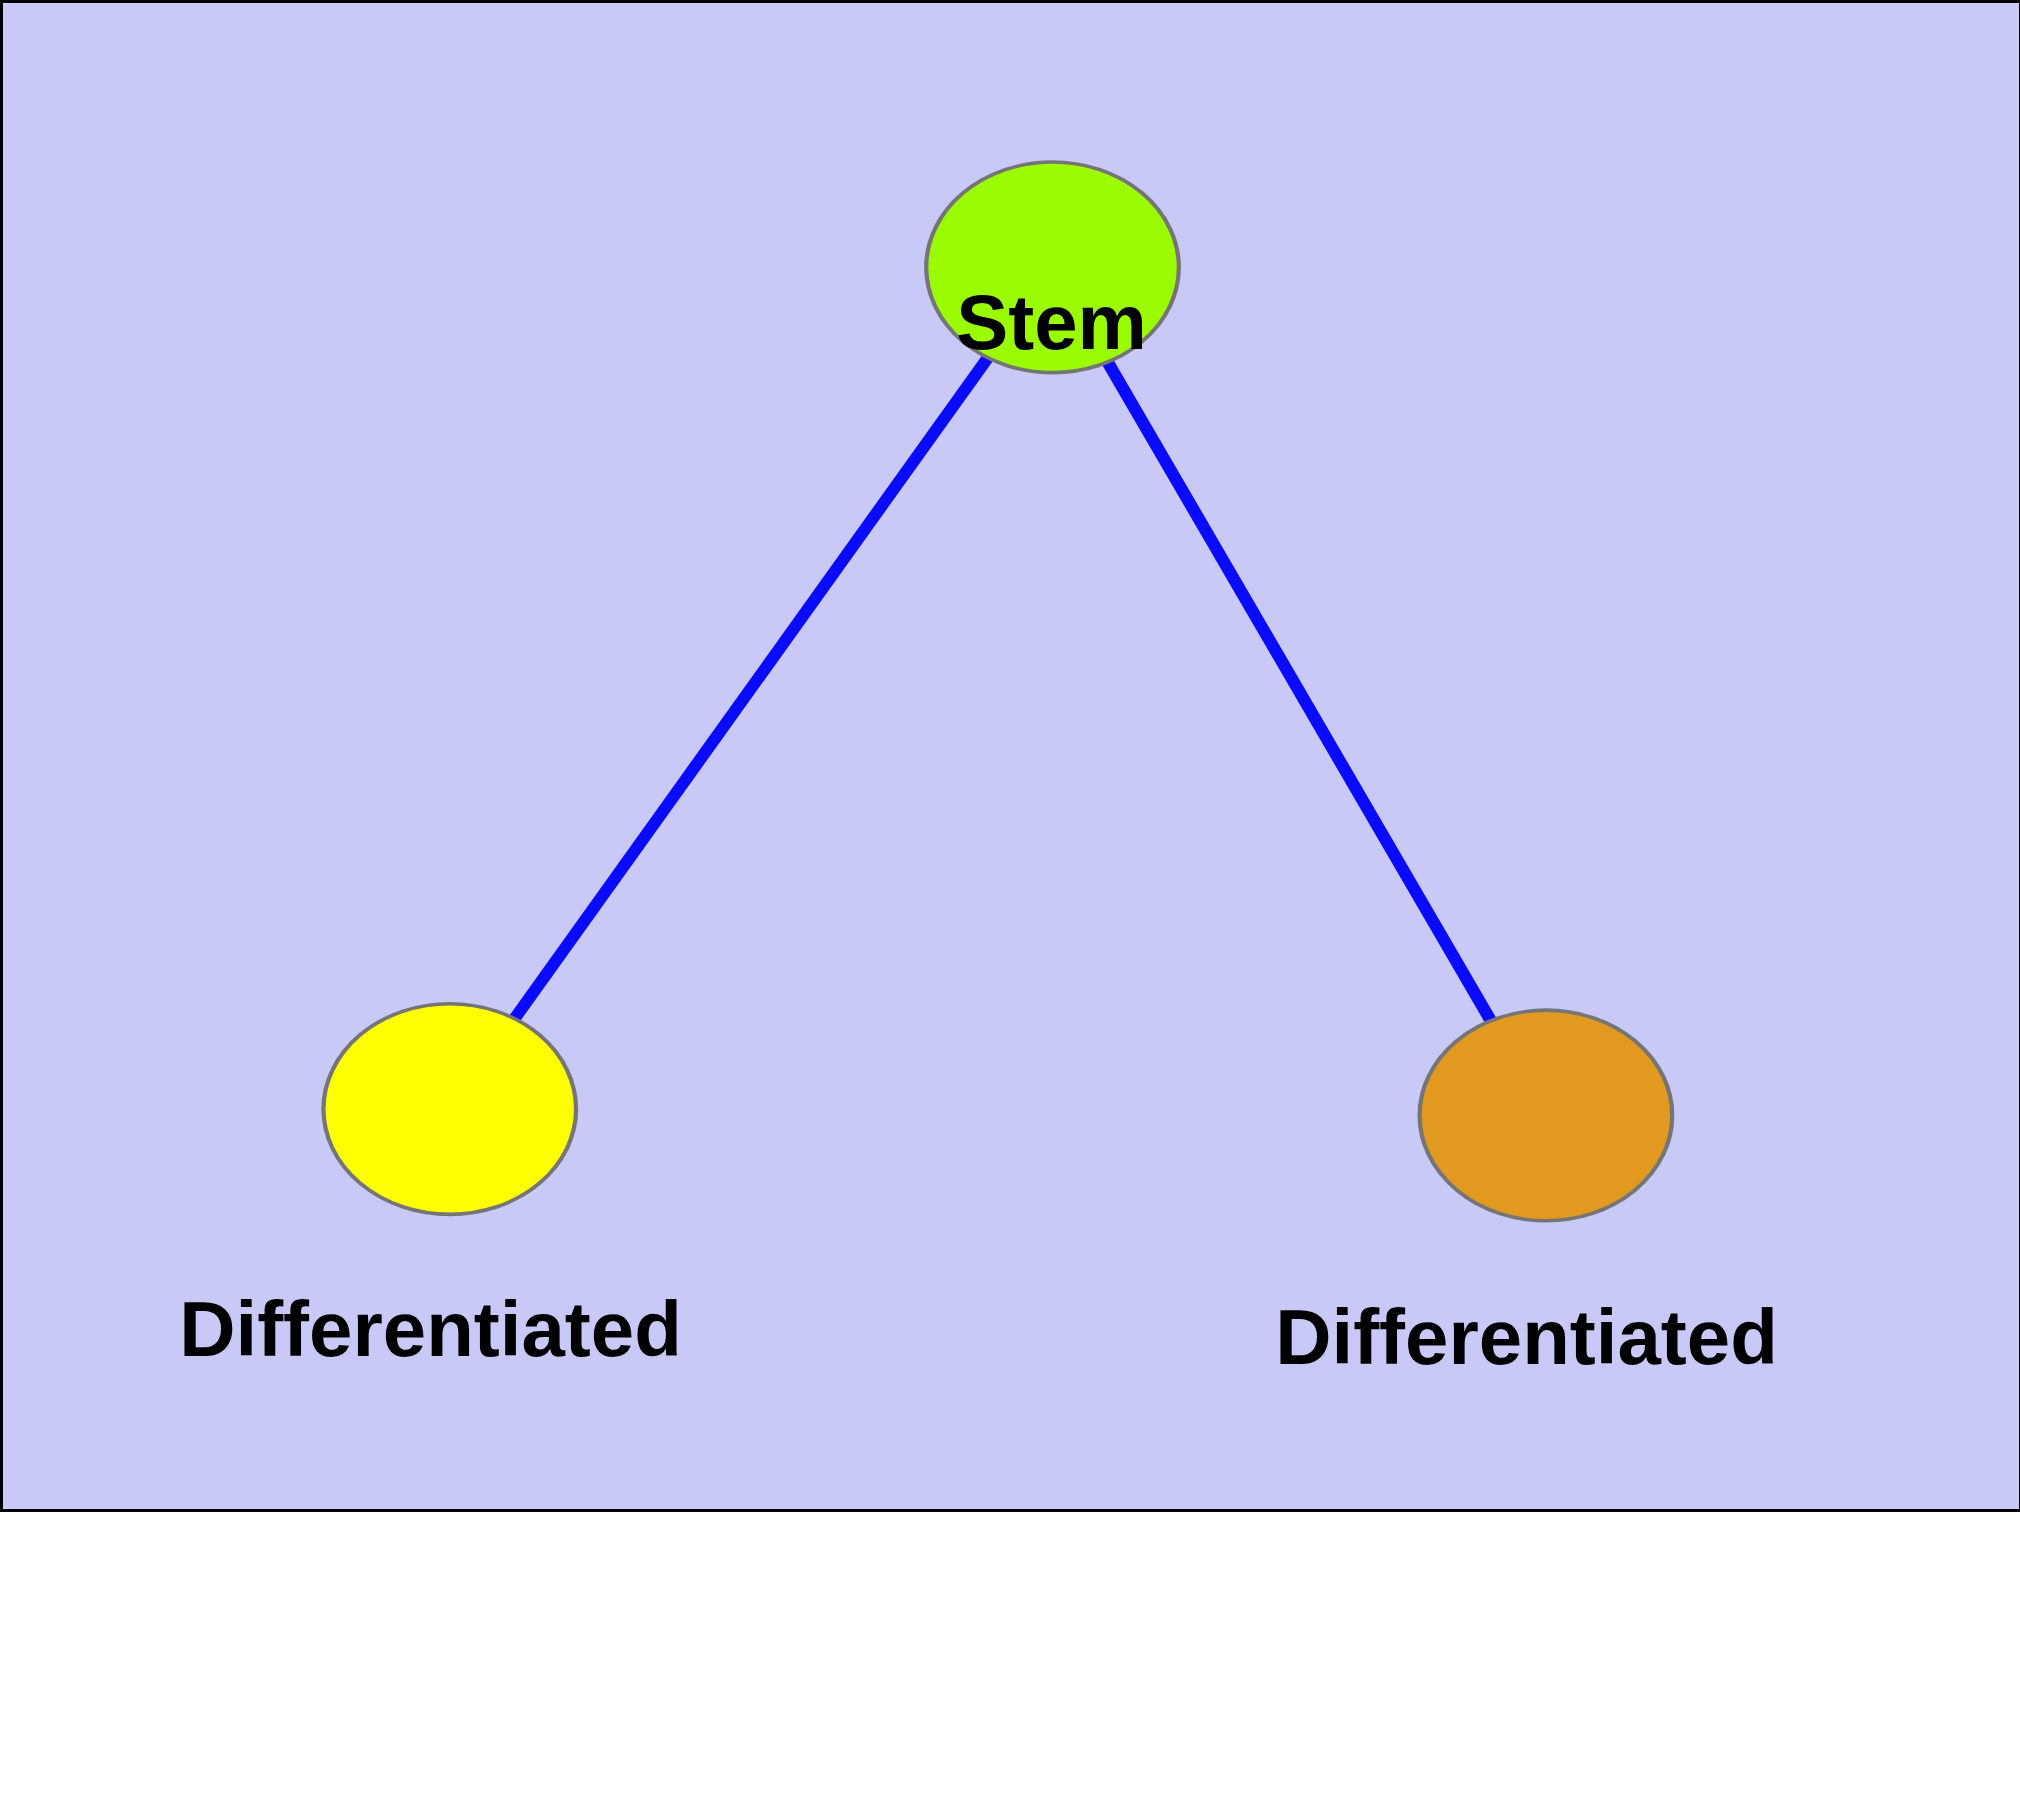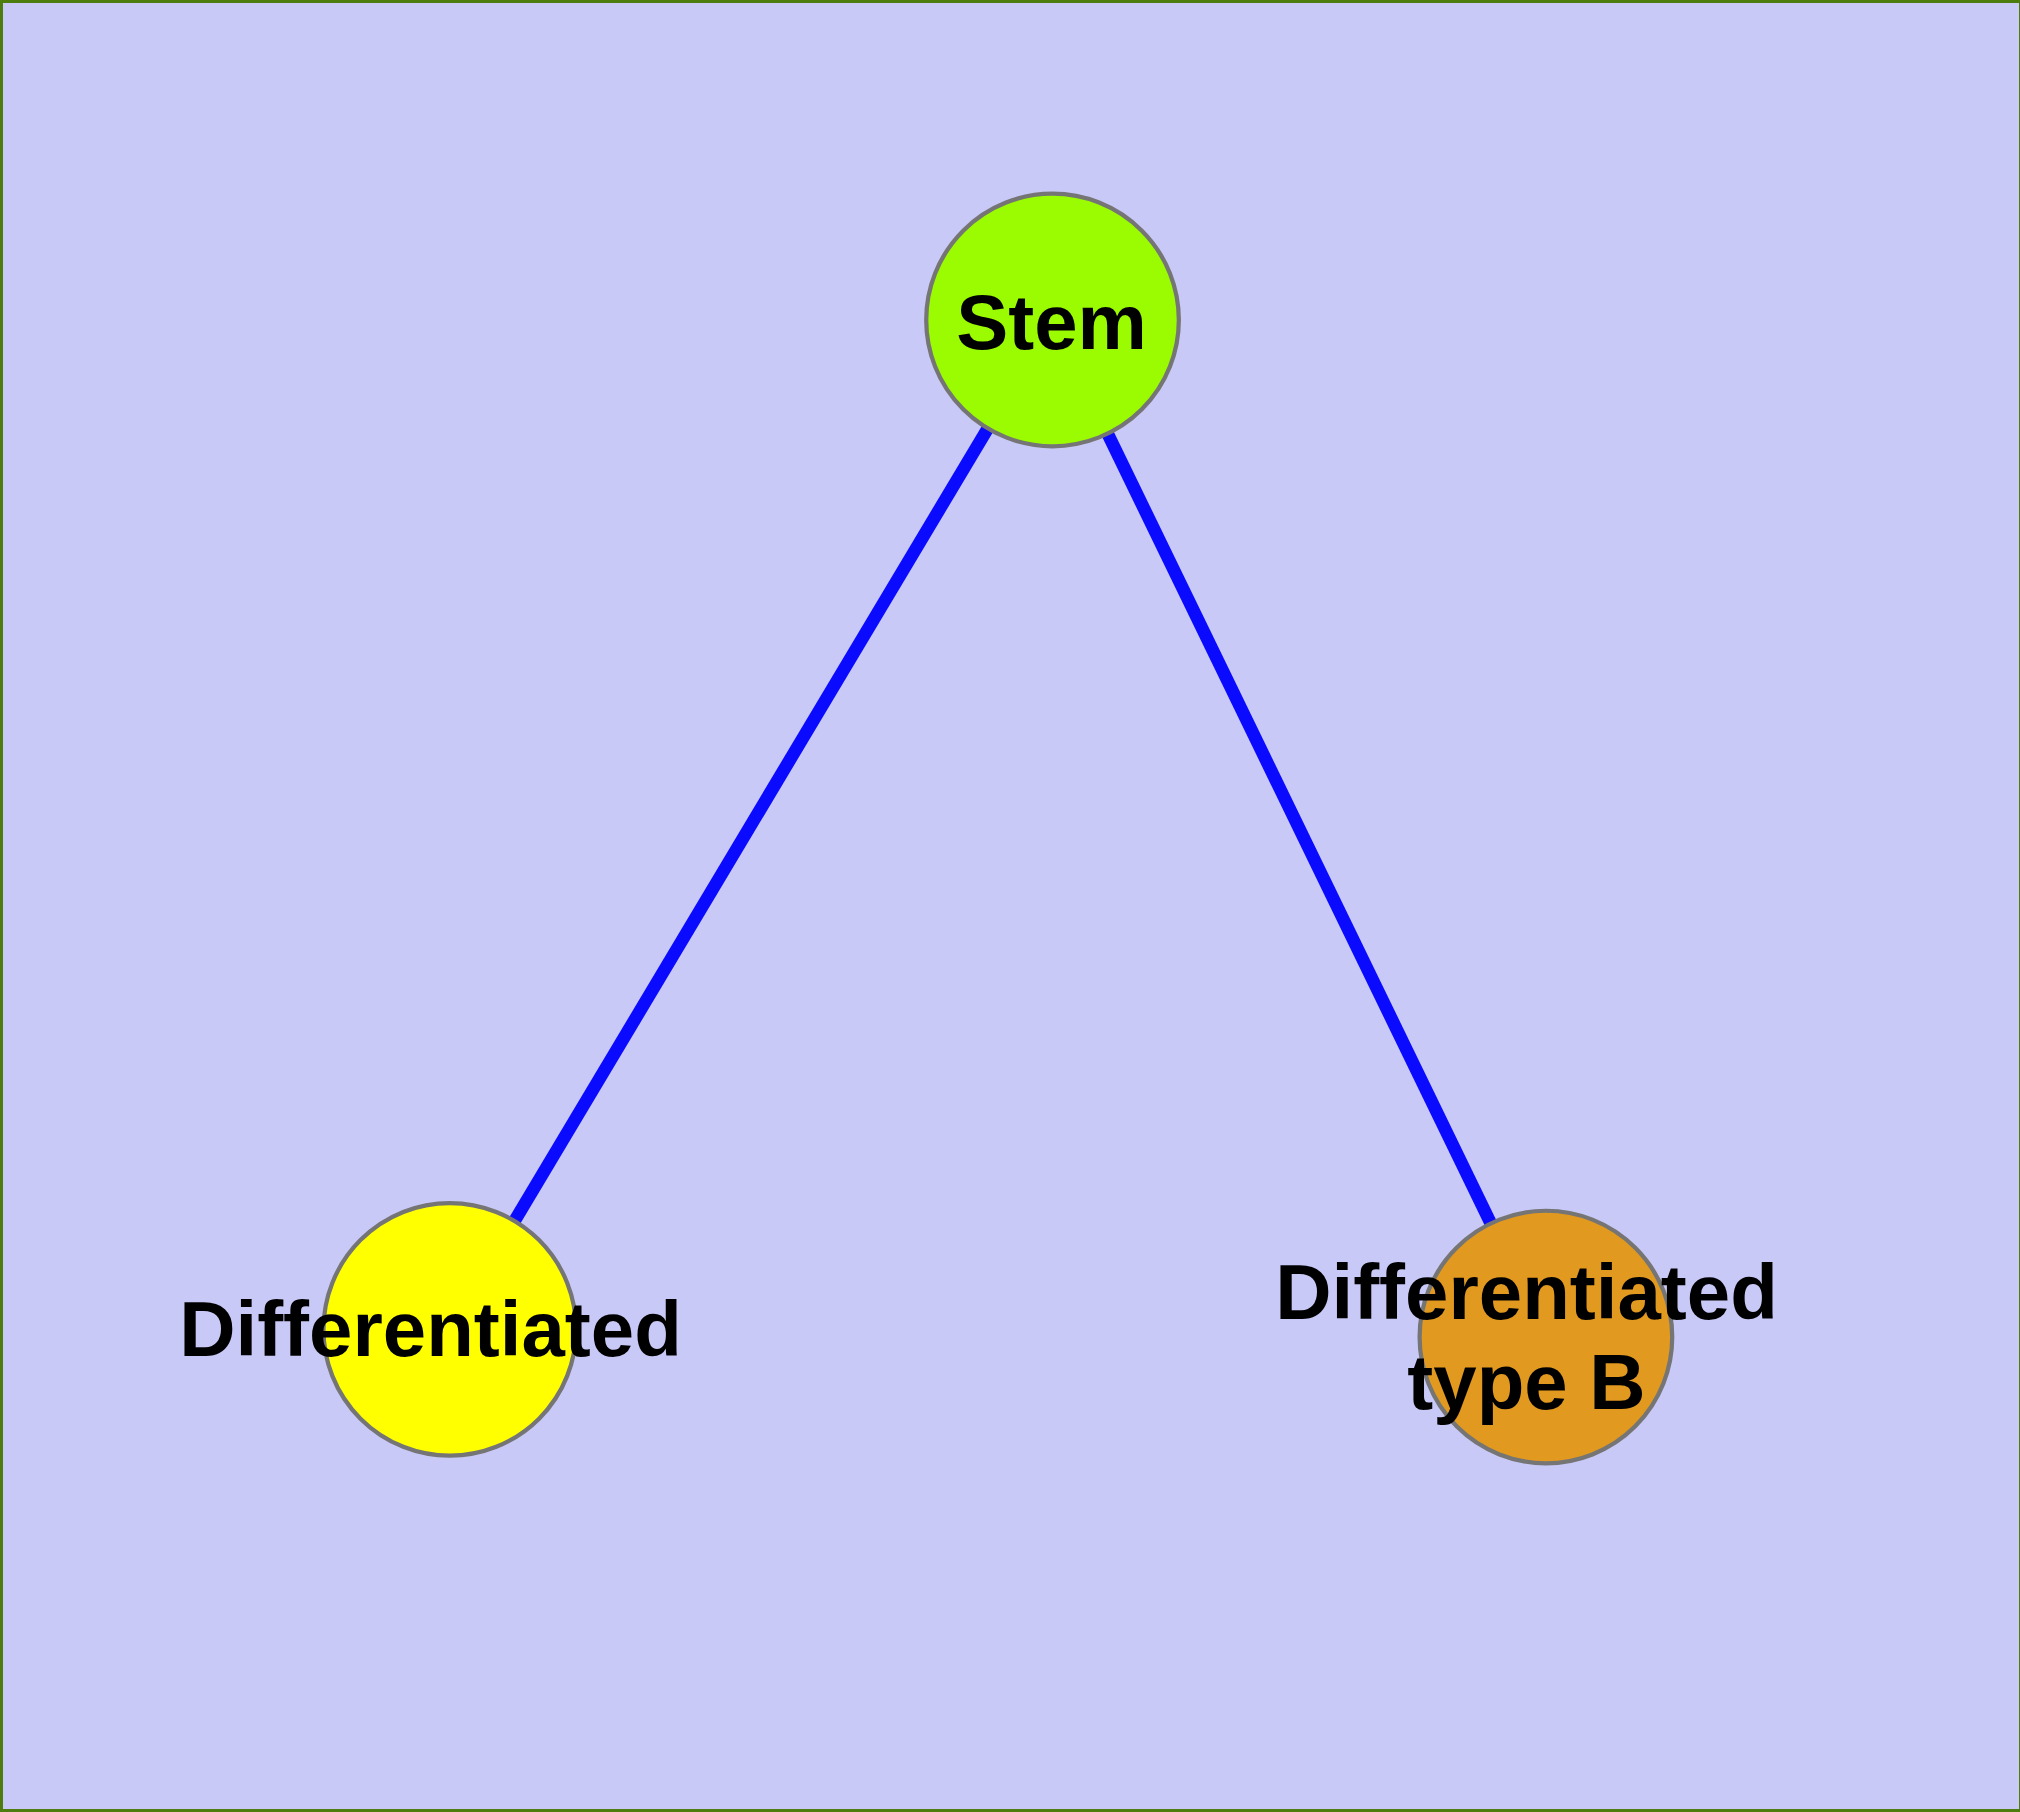--- a/index.html
+++ b/index.html
@@ -1,22 +1,22 @@
 <!DOCTYPE html>
 <html style="font-size:13.6px"><head>
 <meta charset="utf-8">
 <style>
   html, body { margin: 0; padding: 0; }
   body { font-family: "Liberation Sans", sans-serif; }
 
   .stage {
     position: relative;
     width: 2021px;
-    height: 1812px;
-    background: #4d7c0f;            
+    height: 1512px;
+    background: #000000;            
     overflow: hidden;
   }
   .canvas {
     position: absolute;
     top: 2.5px; left: 2.5px; right: 1.7px; bottom: 3.4px;
     background: #C9C9F8;            
   }
   .graph-svg {
     position: absolute;
     top: 0; left: 0;
@@ -62,18 +62,17 @@
     <div class="node-label" style="left:1049px; top:319px;">
       <div>Stem</div>
     </div>
 
     <div class="node-label" style="left:428px; top:1326px;">
       <div>Differentiated</div>
     </div>
 
     <div class="node-label" style="left:1524px; top:1334px;">
       <div>Differentiated</div>
-      <div>type B</div>
     </div>
 
   </div>
 </div>
 
 
 </body></html>

